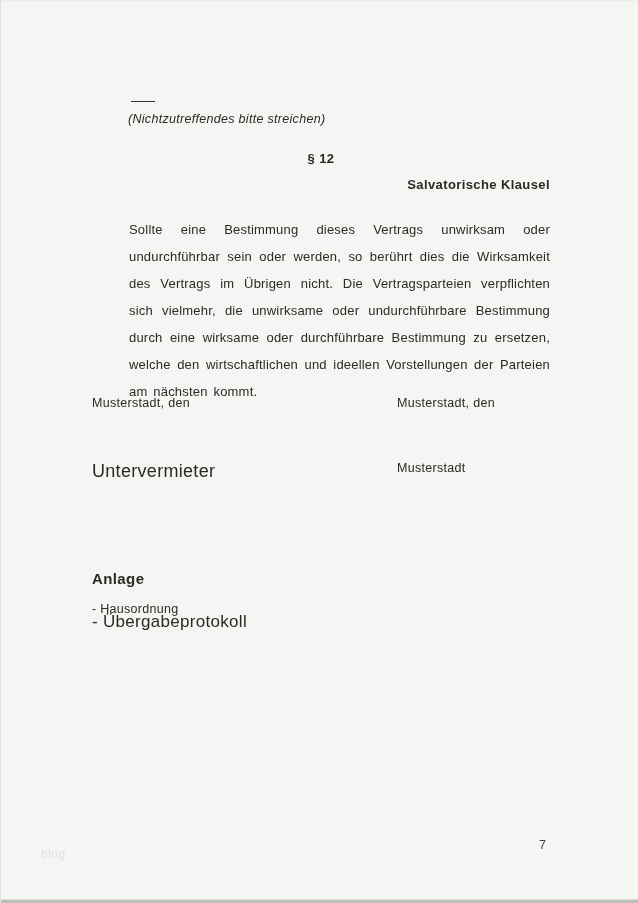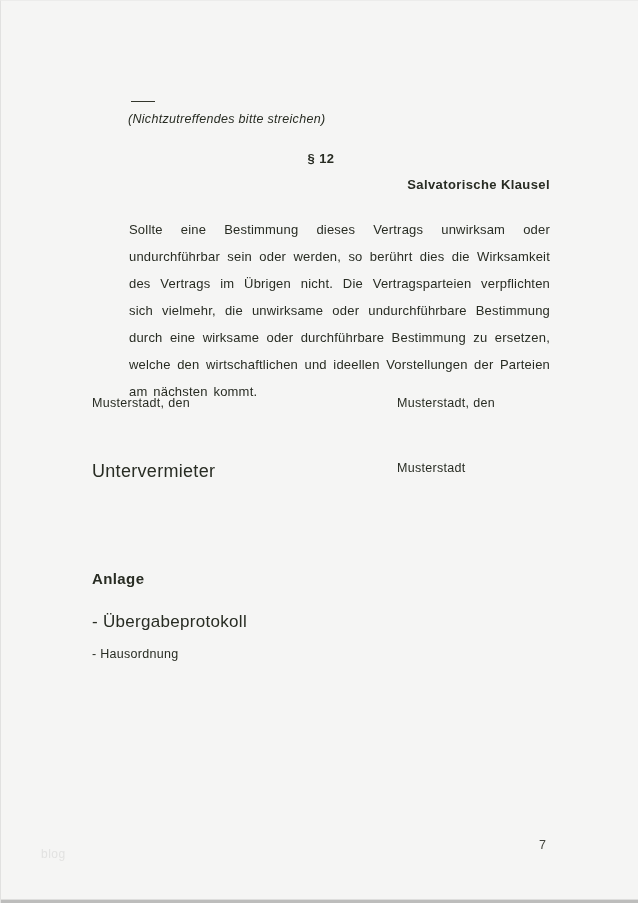--- a/index.html
+++ b/index.html
@@ -73,21 +73,21 @@
   .sig-role-left    { position: absolute; left: 91px;  top: 460px; font-size: 18px; letter-spacing: 0.3px; }
   .sig-role-right   { position: absolute; left: 396px; top: 460px; font-size: 12.5px; letter-spacing: 0.3px; }
   .attachments-heading {
     position: absolute;
     left: 91px; top: 569px;
     font-size: 15px;
     font-weight: bold;
     letter-spacing: 0.4px;
   }
   .attachment-item-1 { position: absolute; left: 91px; top: 611px; font-size: 17px; letter-spacing: 0.3px; }
-  .attachment-item-2 { position: absolute; left: 91px; top: 646px; font-size: 12.5px; letter-spacing: 0.3px; }
+  .attachment-item-2 { position: absolute; left: 91px; top: 601px; font-size: 12.5px; letter-spacing: 0.3px; }
   .watermark {
     position: absolute;
     left: 40px; top: 846px;
     font-size: 12px;
     color: #e2e2e1;
     letter-spacing: 0.5px;
   }
   .page-number {
     position: absolute;
     left: 538px; top: 837px;

